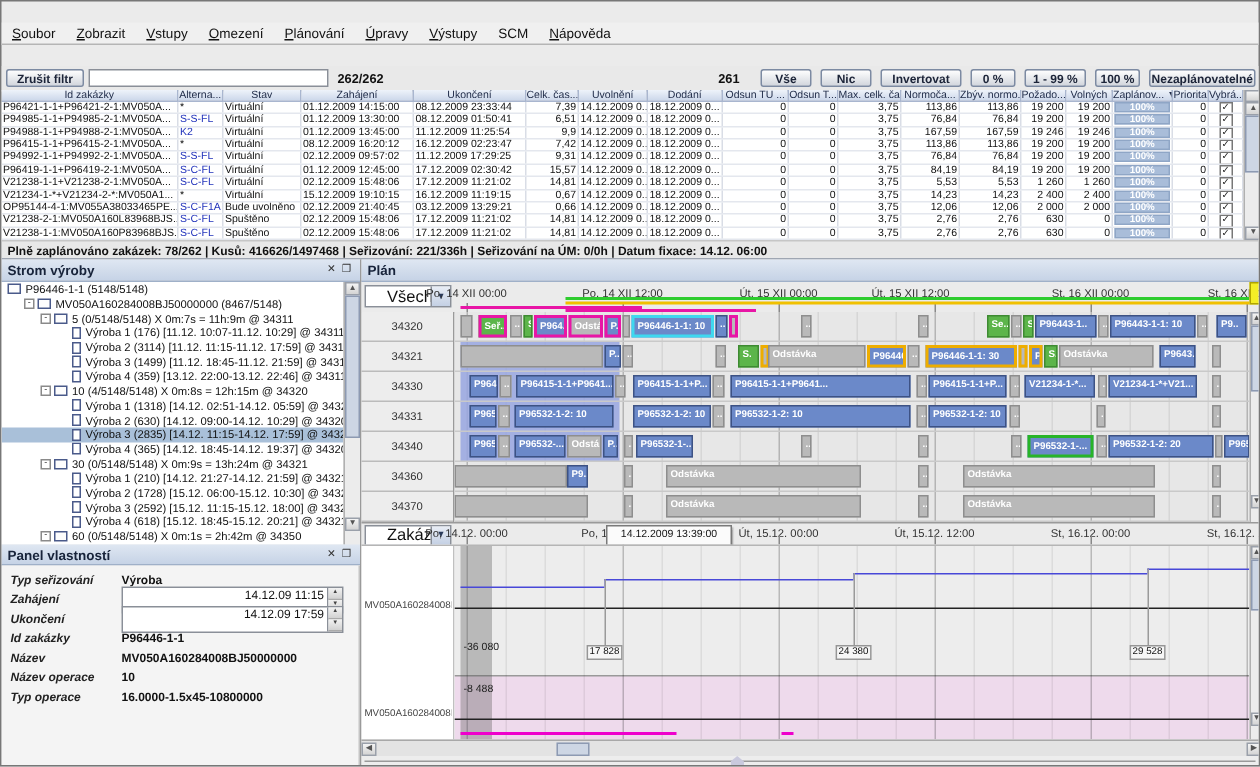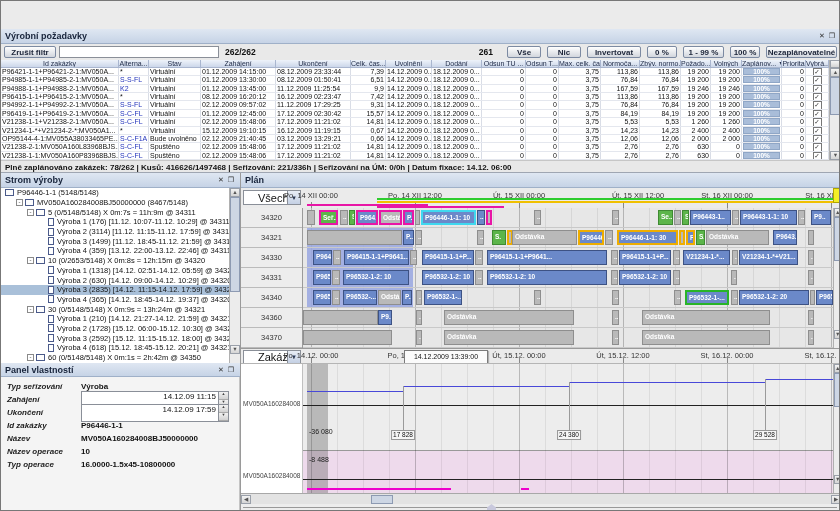--- a/index.html
+++ b/index.html
@@ -118,27 +118,32 @@
      clip-path:polygon(50% 0,100% 45%,100% 100%,0 100%,0 45%);}
   #divider{left:239px;top:172px;width:1px;height:339px;background:#9a9a9a;}
   #ycorner{left:832px;top:187px;width:8px;height:15px;background:#f4ee26;border:1px solid #b0a400;box-sizing:border-box;}
 </style>
 </head>
 <body>
 
 <div id="app">
 
 
-
-  <div id="reqhdr" class="abs phdr" style="left:0;top:28px;width:840px;height:15px">
-    <span>Výrobní požadavky</span>
-    <span class="sp"></span>
-    <span class="hico">✕</span>
-    <span class="hico">❐</span>
-  </div>
+  <div id="menubar" class="abs">
+      <div class="menuitem"><u>S</u>oubor</div>
+      <div class="menuitem"><u>Z</u>obrazit</div>
+      <div class="menuitem"><u>V</u>stupy</div>
+      <div class="menuitem"><u>O</u>mezení</div>
+      <div class="menuitem"><u>P</u>lánování</div>
+      <div class="menuitem"><u>Ú</u>pravy</div>
+      <div class="menuitem"><u>V</u>ýstupy</div>
+      <div class="menuitem">SCM</div>
+      <div class="menuitem"><u>N</u>ápověda</div>
+    </div>
+
 
   <div id="filterbar" class="abs">
     <div id="clearfilter" class="abs btn">Zrušit filtr</div>
     <div id="filterinput" class="abs"></div>
     <div id="filtercount" class="abs">262/262</div>
     <div id="selgroup" class="abs">
       <span id="selcount">261</span>
     <div class="btn" style="width: 34px;">Vše</div>
         <div class="btn" style="width: 34px;">Nic</div>
         <div class="btn" style="width: 54px;">Invertovat</div>
@@ -477,21 +482,21 @@
         <div class="tdoc"></div>
         <span>Výroba 3 (1499) [11.12. 18:45-11.12. 21:59] @ 34311</span>
       </div>
       <div class="tn" style="padding-left: 47px;">
         <div class="tdoc"></div>
         <span>Výroba 4 (359) [13.12. 22:00-13.12. 22:46] @ 34311</span>
       </div>
       <div class="tn" style="padding-left: 26px;">
         <div class="texp">-</div>
         <div class="tfold"></div>
-        <span>10 (0/2653/5148) X 0m:8s = 12h:15m @ 34320</span>
+        <span>10 (4/5148/5148) X 0m:8s = 12h:15m @ 34320</span>
       </div>
       <div class="tn" style="padding-left: 47px;">
         <div class="tdoc"></div>
         <span>Výroba 1 (1318) [14.12. 02:51-14.12. 05:59] @ 34320</span>
       </div>
       <div class="tn" style="padding-left: 47px;">
         <div class="tdoc"></div>
         <span>Výroba 2 (630) [14.12. 09:00-14.12. 10:29] @ 34320</span>
       </div>
       <div class="tn sel" style="padding-left: 47px;">
@@ -592,21 +597,21 @@
     <div class="ddl abs" style="left:2px;top:2px;width:58px;height:15px">
       <div class="ddltext">Všechny</div>
       <div class="ddlarrow">▼</div>
     </div>
   <div class="axlabel" style="left: 70px;">Po, 14 XII 00:00</div>
       <div class="tickmark" style="left: 70px;"></div>
       <div class="axlabel" style="left: 174px;">Po, 14 XII 12:00</div>
       <div class="tickmark" style="left: 174px;"></div>
       <div class="axlabel" style="left: 278px;">Út, 15 XII 00:00</div>
       <div class="tickmark" style="left: 278px;"></div>
-      <div class="axlabel" style="left: 397px;">Út, 15 XII 12:00</div>
+      <div class="axlabel" style="left: 366px;">Út, 15 XII 12:00</div>
       <div class="tickmark" style="left: 382px;"></div>
       <div class="axlabel" style="left: 486px;">St, 16 XII 00:00</div>
       <div class="tickmark" style="left: 486px;"></div>
       <div class="axlabel" style="left: 590px;">St, 16 XII 12:00</div>
       <div class="tickmark" style="left: 590px;"></div>
       <div class="strip" style="left: 136px; width: 456px; top: 10px; background: rgb(46, 204, 46);"></div>
       <div class="strip" style="left: 136px; width: 456px; top: 13px; background: rgb(240, 192, 0);"></div>
       <div class="strip" style="left: 66px; width: 121px; top: 16px; background: rgb(232, 22, 166);"></div>
       <div class="strip" style="left: 136px; width: 127px; top: 18px; background: rgb(232, 22, 166);"></div>
     </div>

